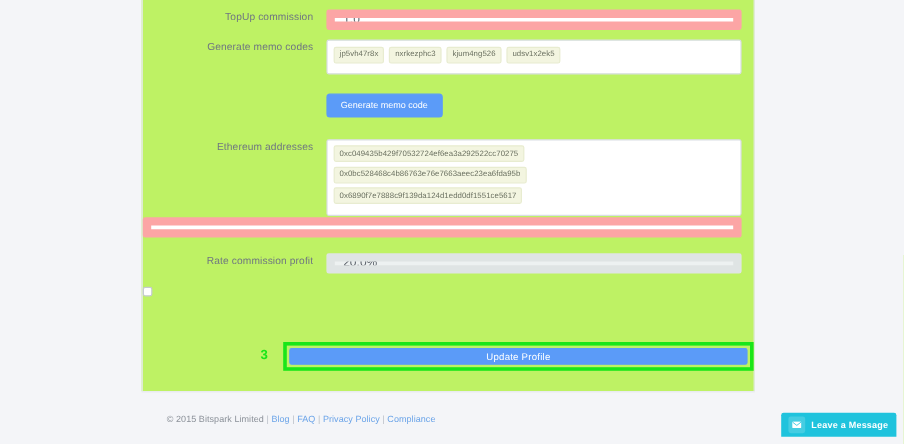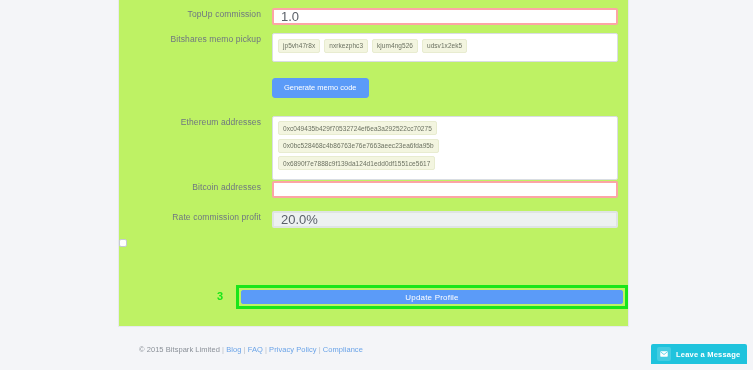--- a/index.html
+++ b/index.html
@@ -68,24 +68,24 @@
 
   .form-control-col {
     flex: 1 1 auto;
     padding-right: 10px;
   }
 
   .text-input {
     box-sizing: border-box;
     width: 100%;
     height: 17px;
-    border: 2px solid #fca5a5;
+    border: 7px solid #fca5a5;
     border-radius: 2px;
     background: #fff;
-    font-size: 13px;
+    font-size: 10px;
     color: #5a6069;
     padding: 0 7px;
     line-height: 15px;
     font-family: "Liberation Sans", sans-serif;
     outline: none;
   }
 
   .text-input.readonly-field {
     background: #edf1f1;
     border-color: #dfe4e4;
@@ -281,21 +281,21 @@
     <form id="profile-form">
 
       <div class="form-row" style="top:8px;">
         <div class="form-label">TopUp commission</div>
         <div class="form-control-col">
           <input class="text-input" type="text" value="1.0" style="">
         </div>
       </div>
 
       <div class="form-row" style="top:33px;">
-        <div class="form-label">Bitshares memo pickup</div>
+        <div class="form-label">Generate memo codes</div>
         <div class="form-control-col">
           <div class="tag-box memo-box" id="memo-code-box"><span class="tag">jp5vh47r8x</span><span class="tag">nxrkezphc3</span><span class="tag">kjum4ng526</span><span class="tag">udsv1x2ek5</span></div>
         </div>
       </div>
 
       <div class="form-row" style="top:78px;">
         <div class="form-label"></div>
         <div class="form-control-col">
           <button type="button" class="btn-generate">Generate memo code</button>
         </div>
@@ -306,21 +306,20 @@
         <div class="form-control-col">
           <div class="tag-box eth-box" id="eth-address-box">
               <span class="tag eth-tag">0xc049435b429f70532724ef6ea3a292522cc70275</span>
               <span class="tag eth-tag">0x0bc528468c4b86763e76e7663aeec23ea6fda95b</span>
               <span class="tag eth-tag">0x6890f7e7888c9f139da124d1edd0df1551ce5617</span>
             </div>
         </div>
       </div>
 
       <div class="form-row" style="top:181px;">
-        <div class="form-label">Bitcoin addresses</div>
         <div class="form-control-col">
           <input class="text-input" type="text" value="" style="">
         </div>
       </div>
 
       <div class="form-row" style="top:211px;">
         <div class="form-label">Rate commission profit</div>
         <div class="form-control-col">
           <input class="text-input readonly-field" type="text" readonly="" value="20.0%" style="">
         </div>

